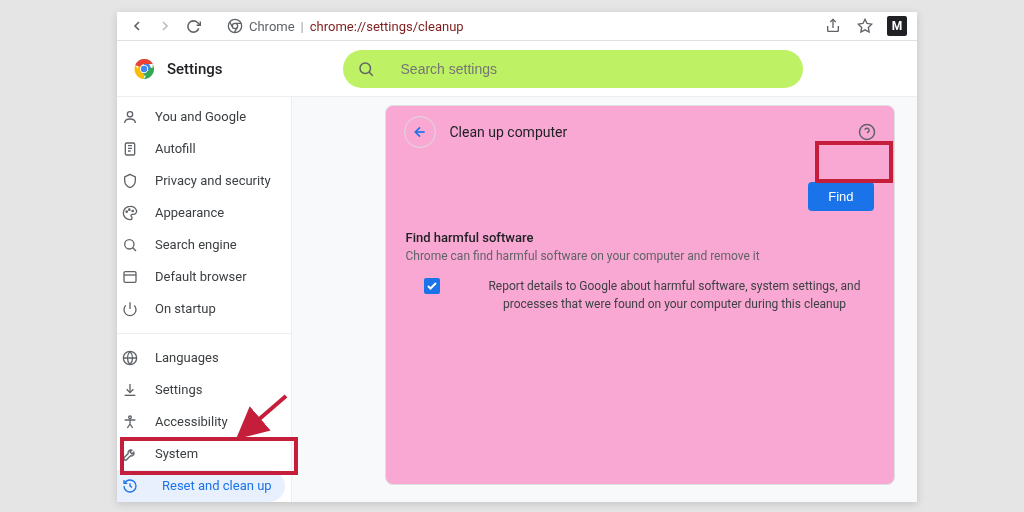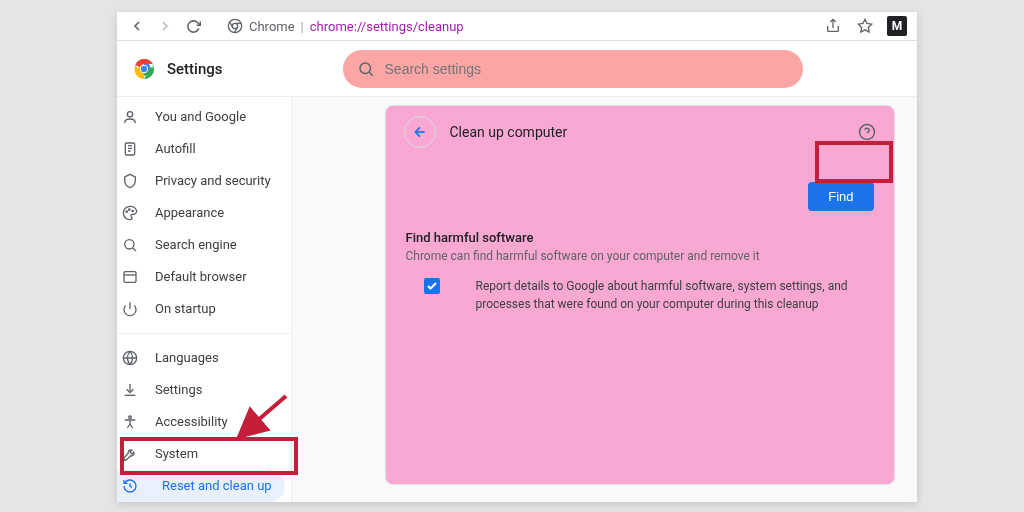--- a/index.html
+++ b/index.html
@@ -35,21 +35,21 @@
     width: 20px; height: 20px;
     display: flex; align-items: center; justify-content: center;
     color: #5f6368; font-size: 16px; cursor: pointer;
   }
   .nav-icon.disabled { color: #bdbdbd; cursor: default; }
   .url-chip {
     display: flex; align-items: center; gap: 6px;
     font-size: 13px; color: #5f6368;
   }
   .url-divider { color: #9aa0a6; }
-  .url-path { color: #a21caf; }
+  .url-path { color: #7f1d1d; }
   .url-bar-spacer { flex: 1; }
   .url-right { display: flex; align-items: center; gap: 12px; }
   .ext-badge {
     width: 20px; height: 20px; background: #202124; color: #fff;
     font-size: 12px; font-weight: bold;
     display: flex; align-items: center; justify-content: center;
     border-radius: 2px;
   }
   
   .app {
@@ -65,25 +65,25 @@
     width: 22px; height: 22px; margin-right: 12px;
   }
   .app-title { font-size: 15px; font-weight: 500; color: #202124; }
   .search-wrap {
     margin-left: 120px;
     flex: 1;
     max-width: 460px;
   }
   .search-box {
     height: 38px;
-    background: #fca5a5;
+    background: #bef264;
     border-radius: 20px;
     display: flex; align-items: center;
     padding: 0 14px;
-    gap: 10px;
+    gap: 26px;
   }
   .search-box input {
     border: none; background: transparent; outline: none;
     font-size: 14px; color: #5f6368; flex: 1;
   }
   .main {
     display: flex; flex: 1; overflow: hidden;
   }
   
   .sidebar {
@@ -158,20 +158,21 @@
   .section-desc { font-size: 12px; color: #5f6368; }
   .find-btn {
     background: #1a73e8; color: #fff; border: none;
     padding: 7px 20px; border-radius: 4px; font-size: 13px;
     cursor: pointer; font-weight: 500;
     margin-left: 16px;
   }
   .checkbox-row {
     display: flex; align-items: flex-start; gap: 36px;
     padding: 14px 0px 0px 18px;
+    text-align: center;
   }
   .checkbox {
     width: 16px; height: 16px; background: #1a73e8; border-radius: 2px;
     display: flex; align-items: center; justify-content: center;
     flex-shrink: 0; margin-top: 1px;
   }
   .checkbox svg { width: 12px; height: 12px; }
   .checkbox-label { font-size: 12px; color: #3c4043; line-height: 1.5; }
   
   .annotation-box {

